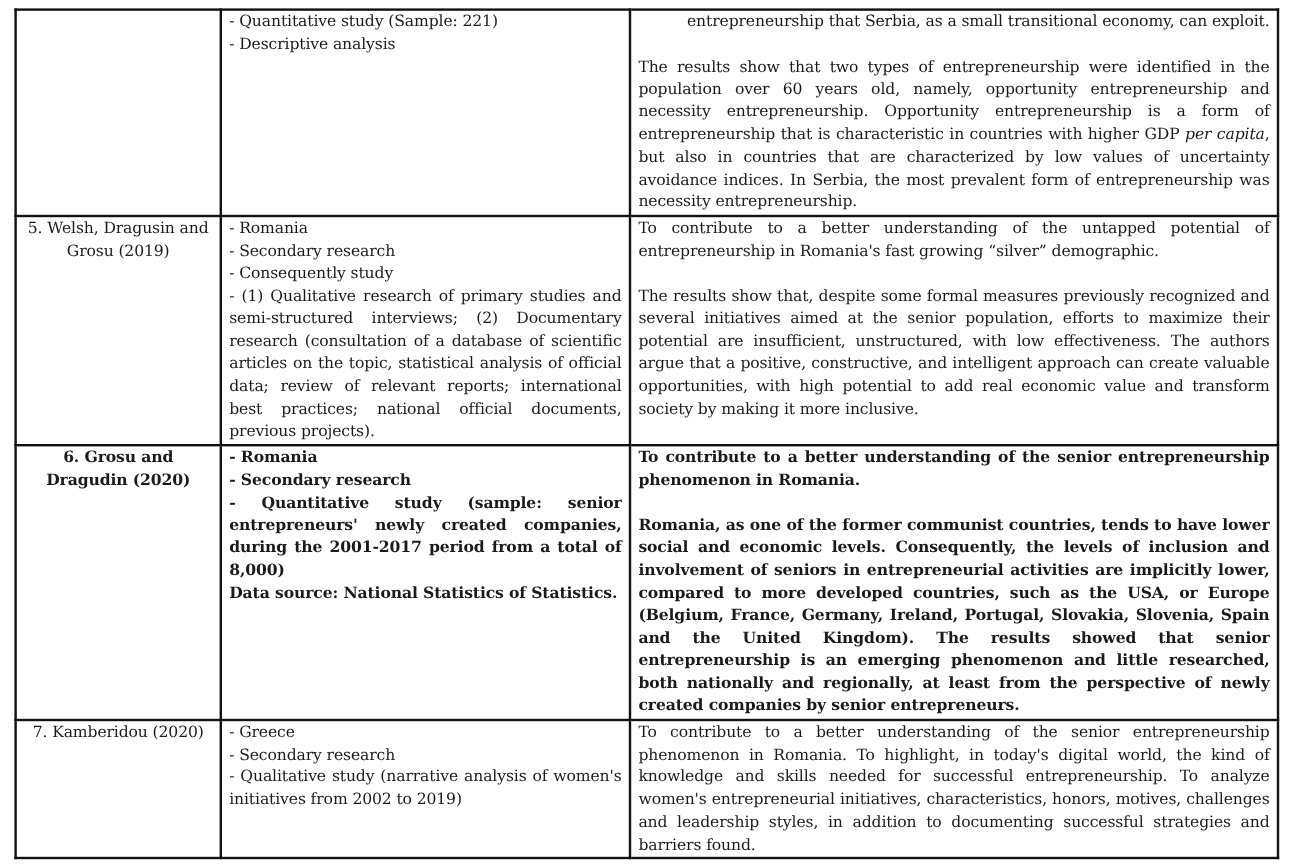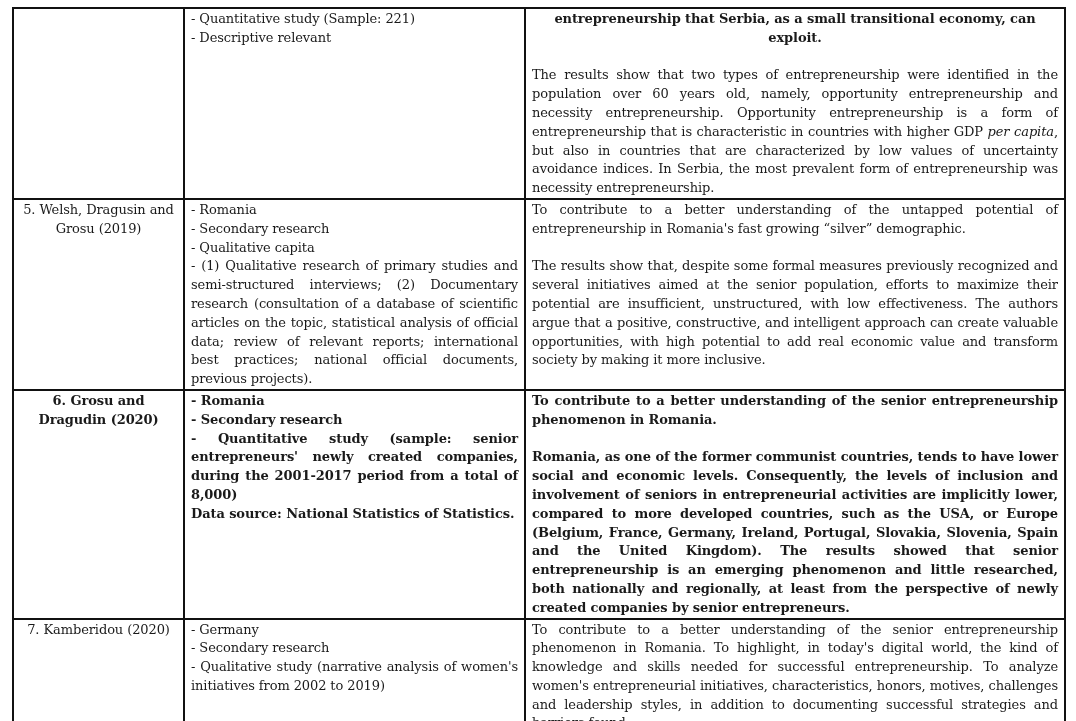--- a/index.html
+++ b/index.html
@@ -48,52 +48,52 @@
     margin: 0;
     text-align: justify;
   }
   .cell-finding p + p {
     margin-top: 18.8px;
   }
   .row-0 td { height: 166px; }
   .row-1 td { height: 184px; }
   .row-2 td { height: 220px; font-weight: bold; }
   .row-3 td { height: 112px; margin-top: 12px; }
-  .row-0 td.cell-finding p:first-child { text-align: center; font-weight: bold; }
+  .row-0 td.cell-finding p:first-child { text-align: right; }
   em { }
 </style>
 </head>
 <body>
 
 <table class="lit-table">
   <colgroup>
     <col class="c1">
       <col class="c2">
       <col class="c3">
   </colgroup>
   <tbody>
 
     <tr class="row-0">
       <td class="cell-author"></td>
       <td class="cell-method">
         <span class="line">- Quantitative study (Sample: 221)</span>
-        <span class="line">- Descriptive relevant</span>
+        <span class="line">- Descriptive analysis</span>
       </td>
       <td class="cell-finding">
         <p>entrepreneurship that Serbia, as a small transitional economy, can exploit.</p>
         <p id="row0-results">The results show that two types of entrepreneurship were identified in the population over 60 years old, namely, opportunity entrepreneurship and necessity entrepreneurship. Opportunity entrepreneurship is a form of entrepreneurship that is characteristic in countries with higher GDP <em>per capita</em>, but also in countries that are characterized by low values of uncertainty avoidance indices. In Serbia, the most prevalent form of entrepreneurship was necessity entrepreneurship.</p>
       </td>
     </tr>
 
     <tr class="row-1">
       <td class="cell-author">5. Welsh, Dragusin and Grosu (2019)</td>
       <td class="cell-method">
         <span class="line">- Romania</span>
         <span class="line">- Secondary research</span>
-        <span class="line">- Qualitative capita</span>
+        <span class="line">- Consequently study</span>
         <span class="line justify">- (1) Qualitative research of primary studies and semi-structured interviews; (2) Documentary research (consultation of a database of scientific articles on the topic, statistical analysis of official data; review of relevant reports; international best practices; national official documents, previous projects).</span>
       </td>
       <td class="cell-finding">
         <p>To contribute to a better understanding of the untapped potential of entrepreneurship in Romania's fast growing “silver” demographic.</p>
         <p>The results show that, despite some formal measures previously recognized and several initiatives aimed at the senior population, efforts to maximize their potential are insufficient, unstructured, with low effectiveness. The authors argue that a positive, constructive, and intelligent approach can create valuable opportunities, with high potential to add real economic value and transform society by making it more inclusive.</p>
       </td>
     </tr>
 
     <tr class="row-2">
       <td class="cell-author">6. Grosu and Dragudin (2020)</td>
@@ -105,21 +105,21 @@
       </td>
       <td class="cell-finding">
         <p>To contribute to a better understanding of the senior entrepreneurship phenomenon in Romania.</p>
         <p>Romania, as one of the former communist countries, tends to have lower social and economic levels. Consequently, the levels of inclusion and involvement of seniors in entrepreneurial activities are implicitly lower, compared to more developed countries, such as the USA, or Europe (Belgium, France, Germany, Ireland, Portugal, Slovakia, Slovenia, Spain and the United Kingdom). The results showed that senior entrepreneurship is an emerging phenomenon and little researched, both nationally and regionally, at least from the perspective of newly created companies by senior entrepreneurs.</p>
       </td>
     </tr>
 
     <tr class="row-3">
       <td class="cell-author">7. Kamberidou (2020)</td>
       <td class="cell-method">
-        <span class="line">- Germany</span>
+        <span class="line">- Greece</span>
         <span class="line">- Secondary research</span>
         <span class="line justify">- Qualitative study (narrative analysis of women's initiatives from 2002 to 2019)</span>
       </td>
       <td class="cell-finding">
         <p>To contribute to a better understanding of the senior entrepreneurship phenomenon in Romania. To highlight, in today's digital world, the kind of knowledge and skills needed for successful entrepreneurship. To analyze women's entrepreneurial initiatives, characteristics, honors, motives, challenges and leadership styles, in addition to documenting successful strategies and barriers found.</p>
       </td>
     </tr>
   </tbody>
 </table>
 

